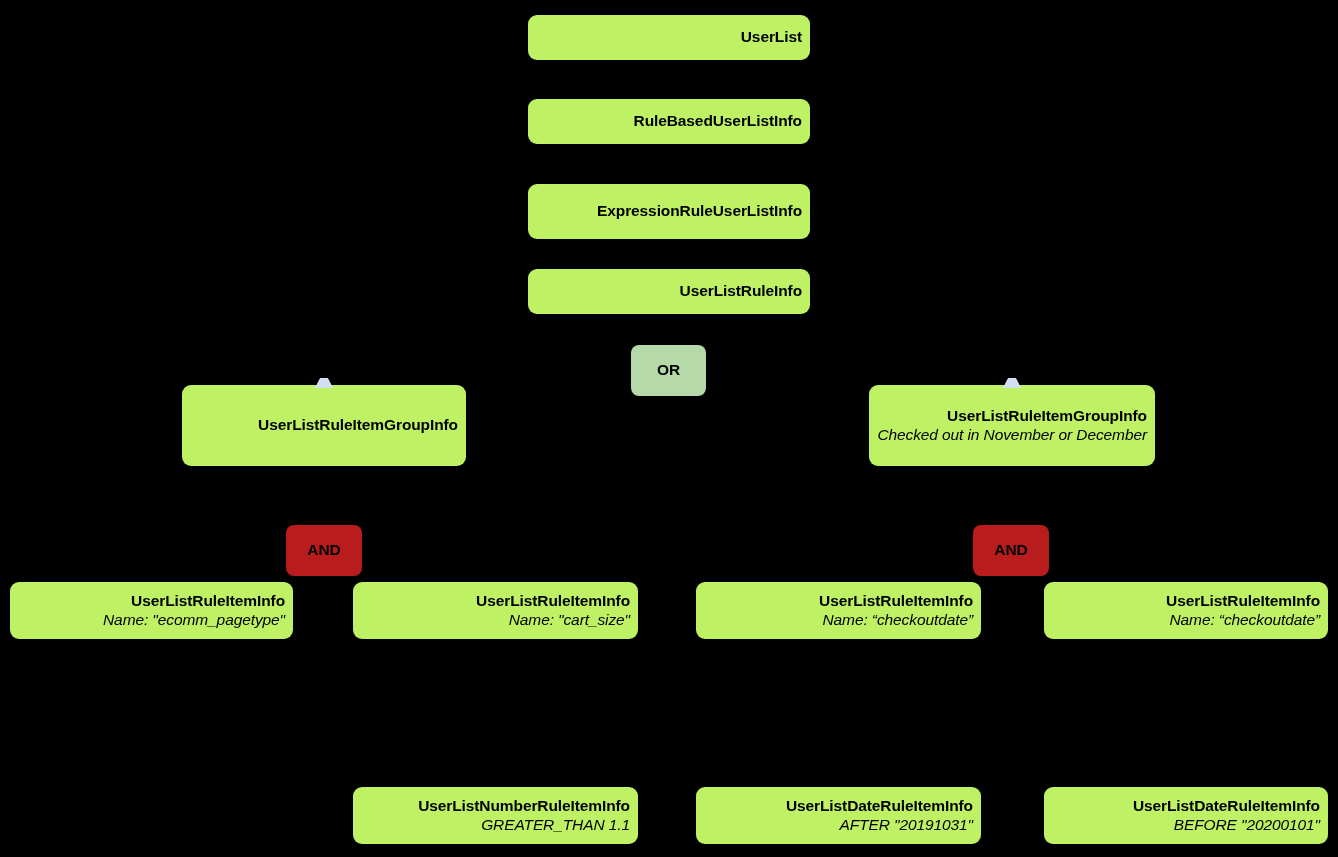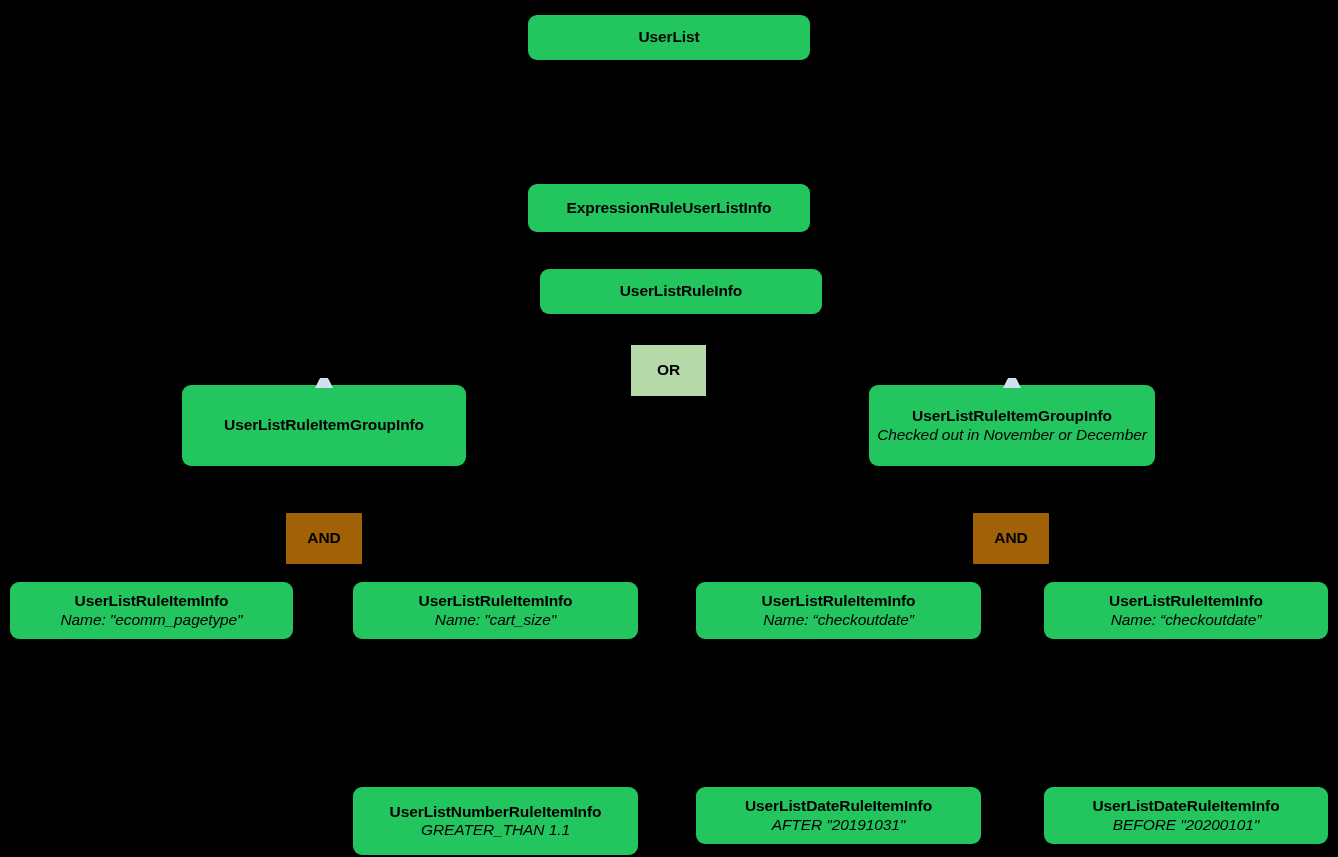--- a/index.html
+++ b/index.html
@@ -27,31 +27,33 @@
     flex-direction: column;
     align-items: center;
     justify-content: center;
     text-align: center;
     color: #000000;
     line-height: 1.17;
     padding: 2px 8px;
   }
 
   .node.class-box {
-    background: #22c55e;
+    background: #bef264;
+    align-items: flex-end;
   }
 
   .node.op-or {
     background: #b5d9a8;
-    border-radius: 0;
+    border-radius: 8px;
   }
 
   .node.op-and {
-    background: #a16207;
-    border-radius: 1px;
+    background: #b91c1c;
+    border-radius: 8px;
+    margin-top: 12px;
   }
 
   .title {
     font-weight: bold;
     font-size: 15.5px;
     letter-spacing: -0.1px;
     white-space: nowrap;
   }
 
   .subtitle {
@@ -79,26 +81,29 @@
 </style>
 </head>
 <body>
 
 <div id="diagram">
 
   <div class="node class-box" style="left:528px; top:15px; width:282px; height:45px;">
     <div class="title">UserList</div>
   </div>
 
+  <div class="node class-box" style="left:528px; top:99px; width:282px; height:45px;">
+    <div class="title">RuleBasedUserListInfo</div>
+  </div>
 
-  <div class="node class-box" style="left:528px; top:184px; width:282px; height:48px;">
+  <div class="node class-box" style="left:528px; top:184px; width:282px; height:55px;">
     <div class="title">ExpressionRuleUserListInfo</div>
   </div>
 
-  <div class="node class-box" style="left:528px; top:269px; width:282px; height:45px;margin-left:12px;">
+  <div class="node class-box" style="left:528px; top:269px; width:282px; height:45px;">
     <div class="title">UserListRuleInfo</div>
   </div>
 
   <div class="node op-or" style="left:631px; top:345px; width:75px; height:51px;">
     <div class="op-label">OR</div>
   </div>
 
   <div class="node class-box" style="left:182px; top:385px; width:284px; height:81px;">
     <span class="tab"></span>
     <div class="title">UserListRuleItemGroupInfo</div>
@@ -132,21 +137,21 @@
     <div class="title">UserListRuleItemInfo</div>
     <div class="subtitle">Name: “checkoutdate”</div>
   </div>
 
   <div class="node class-box" style="left:1044px; top:582px; width:284px; height:57px;">
     <div class="title">UserListRuleItemInfo</div>
     <div class="subtitle">Name: “checkoutdate”</div>
   </div>
 
 
-  <div class="node class-box" style="left:353px; top:787px; width:285px; height:68px;">
+  <div class="node class-box" style="left:353px; top:787px; width:285px; height:57px;">
     <div class="title">UserListNumberRuleItemInfo</div>
     <div class="subtitle">GREATER_THAN 1.1</div>
   </div>
 
   <div class="node class-box" style="left:696px; top:787px; width:285px; height:57px;">
     <div class="title">UserListDateRuleItemInfo</div>
     <div class="subtitle">AFTER "20191031"</div>
   </div>
 
   <div class="node class-box" style="left:1044px; top:787px; width:284px; height:57px;">

